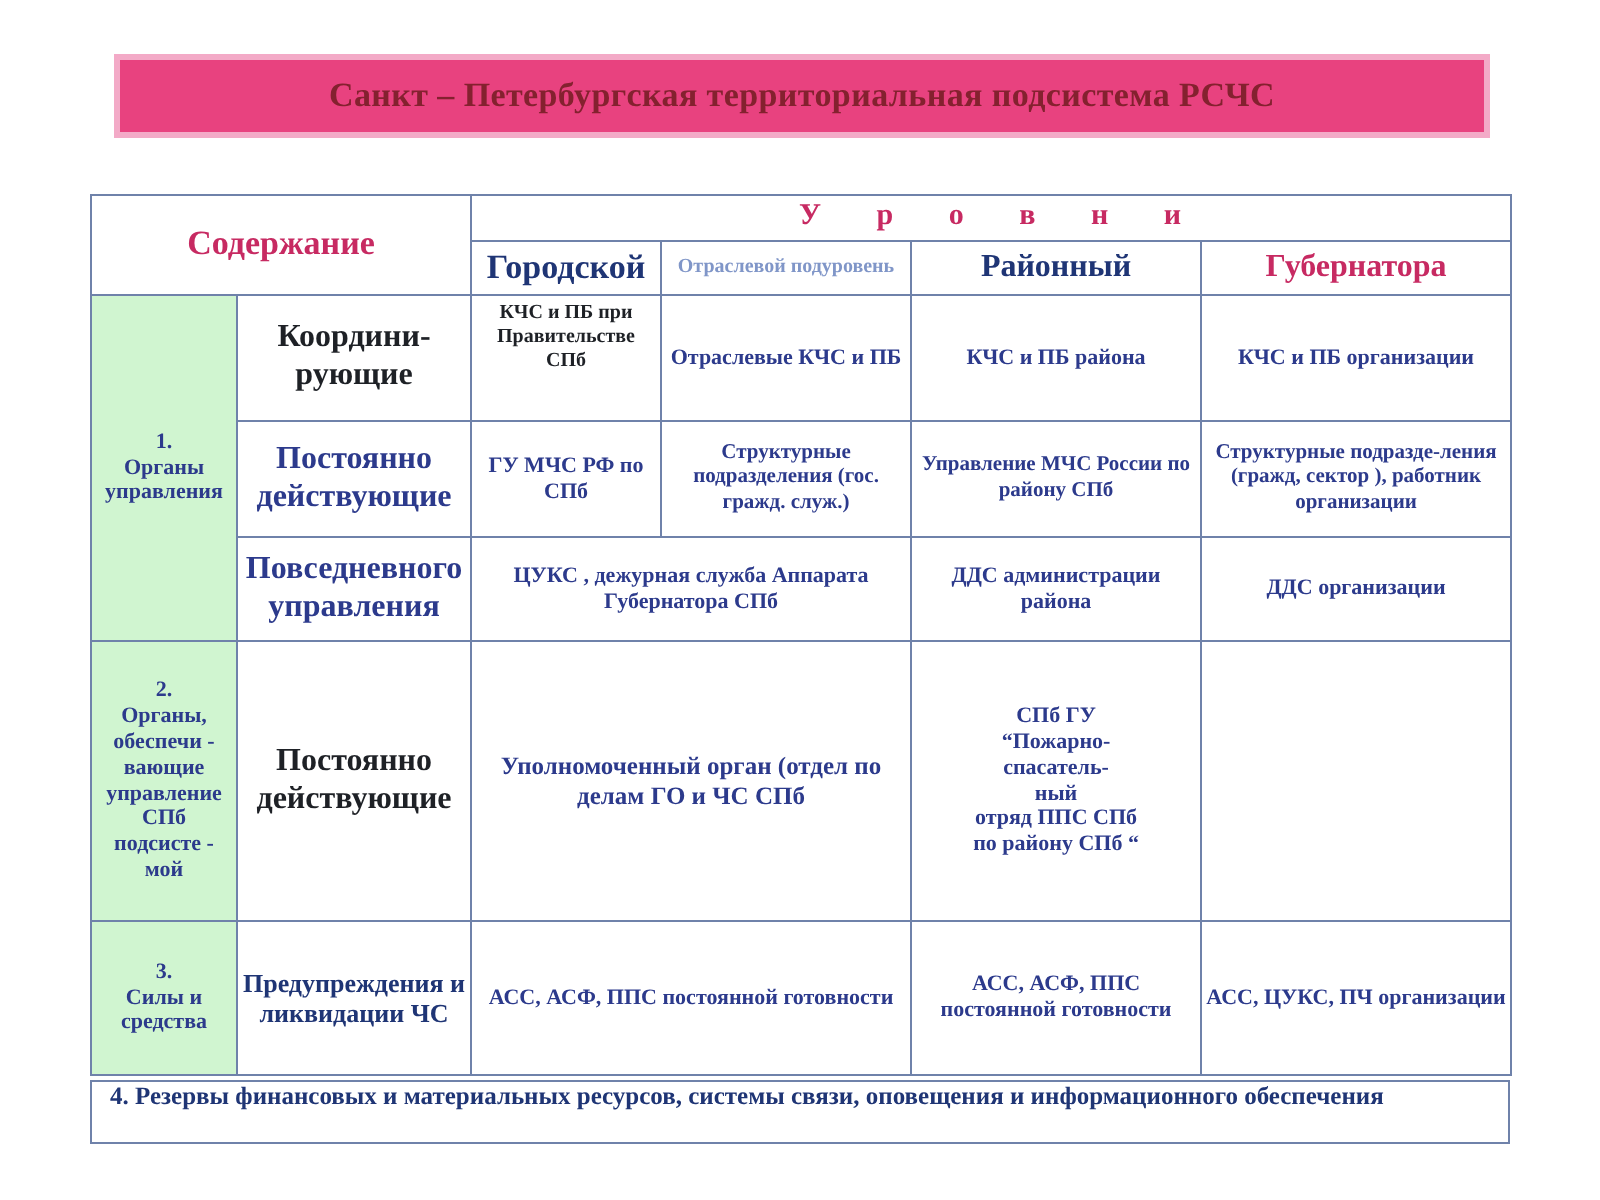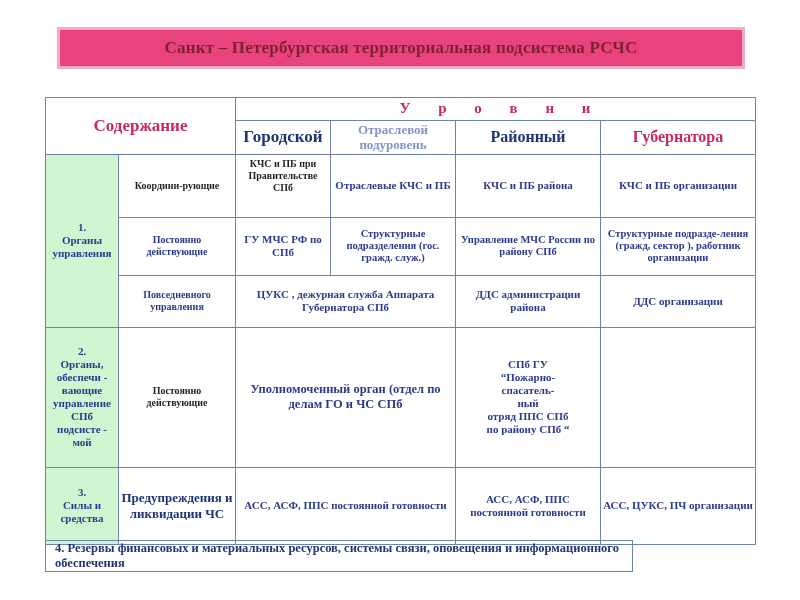--- a/index.html
+++ b/index.html
@@ -41,34 +41,34 @@
   .crimson{color:#c72a62;}
   .navy{color:#1f3575;}
   .blue{color:#2c3a8c;}
   .black{color:#1e2126;}
   .ltblue{color:#8096c8;}
 
   td.content-hdr{font-size:17px;}
   td.levels-hdr{font-size:15px;word-spacing:22px;letter-spacing:1px;}
   td.col-hdr{font-size:16px;}
   td.col-hdr-city{font-size:17px;}
-  td.col-hdr-branch{font-size:13px;font-weight:bold;line-height:1.3;}
+  td.col-hdr-branch{font-size:10px;font-weight:bold;line-height:1.3;}
   td.col-hdr-pinktop{border-top:1px solid #e0679d;}
 
   td.green{background:#d0f5d0;font-size:11px;white-space:pre-line;}
-  td.rowlabel{font-size:10px;}
+  td.rowlabel{font-size:16px;}
   td.cell{font-size:11px;}
   td.cell-sm{font-size:10.5px;}
   td.cell-big{font-size:12.5px;}
   .preline{white-space:pre-line;}
   .lift{margin-top:-20px;font-size:10px;}
 
   
   .reserves{
-    position:absolute;left:45px;top:540px;width:588px;height:32px;
+    position:absolute;left:45px;top:540px;width:710px;height:32px;
     border:1px solid #6f82aa;display:flex;align-items:flex-start;
     box-sizing:border-box;padding-left:9px;font-family:Liberation Serif, serif;
   }
   .reserves .t{color:#1f3575;font-weight:bold;font-size:12.5px;}
 </style>
 </head>
 <body>
 
 <div class="stage">
 

